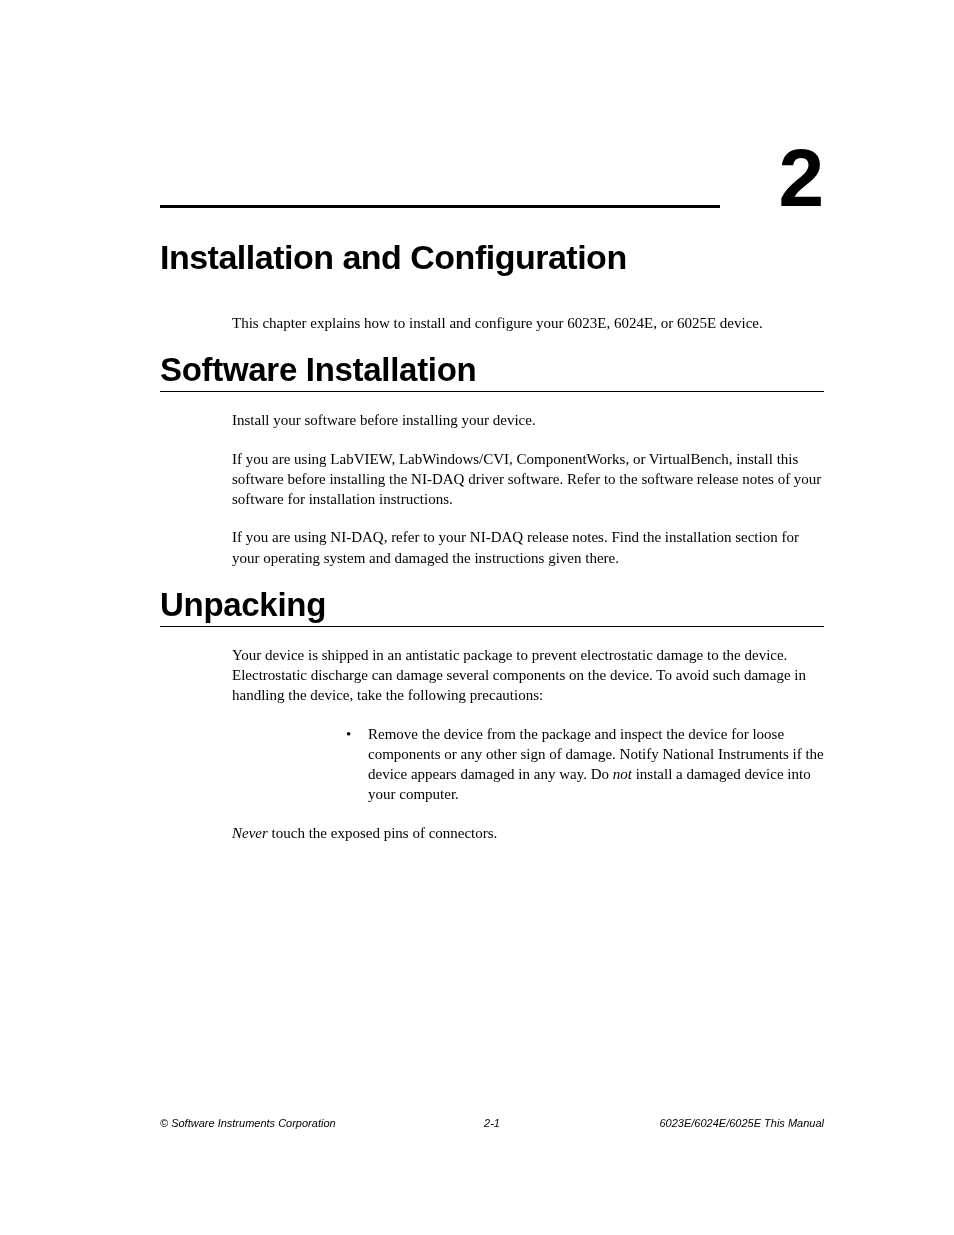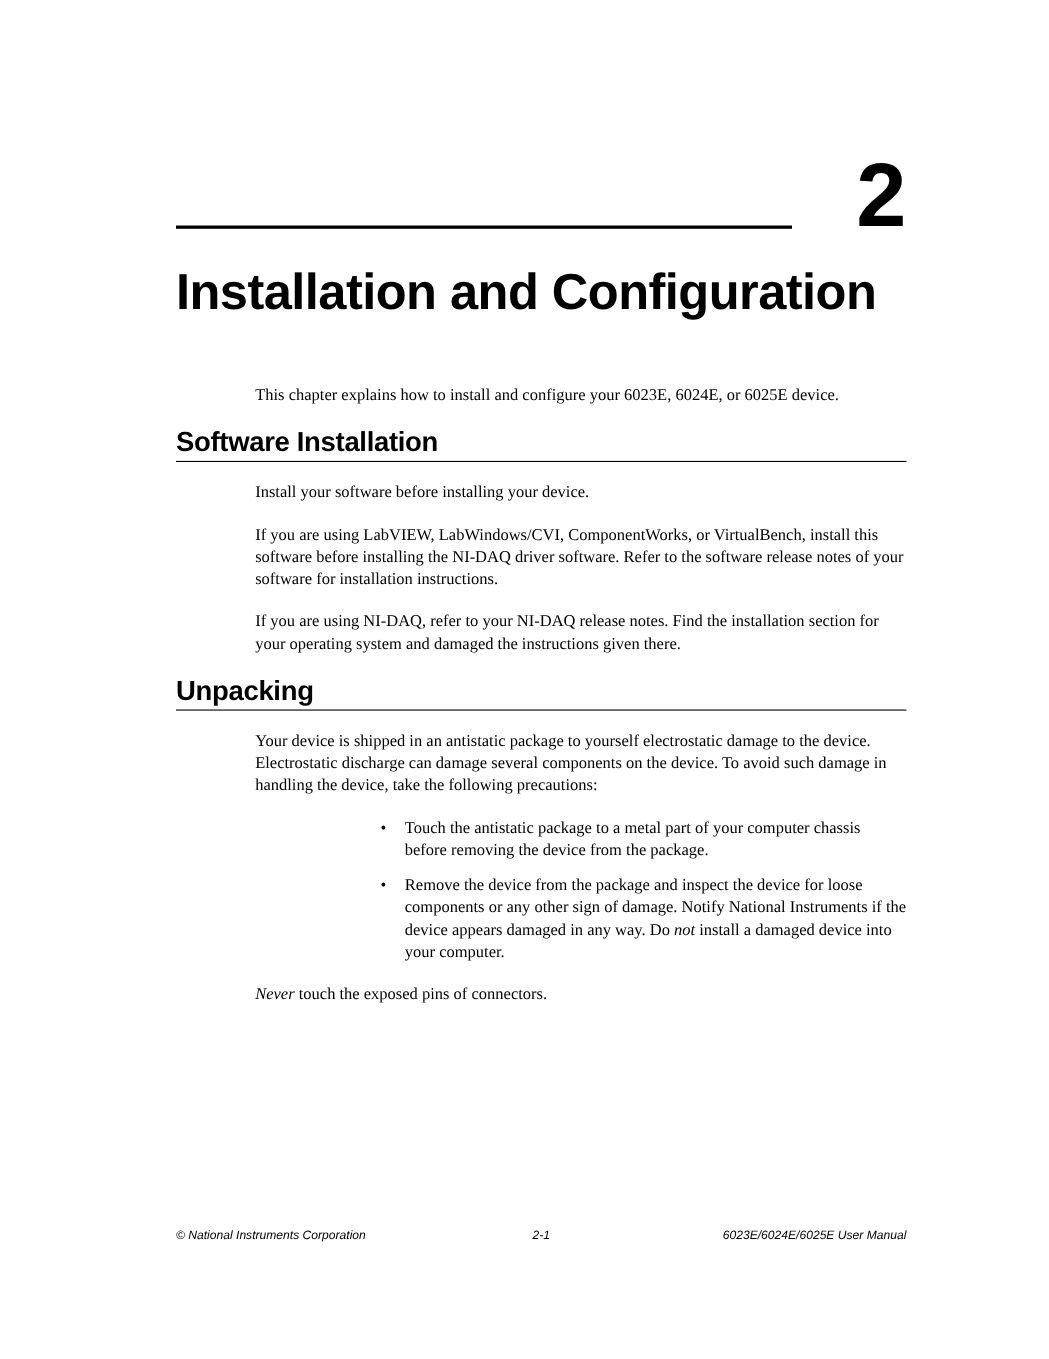--- a/index.html
+++ b/index.html
@@ -28,36 +28,36 @@
     .chapter-rule {
       border: none;
       border-top: 3px solid #000;
       margin-top: 60px;
       margin-bottom: 30px;
       width: 560px;
     }
     .chapter-title {
       font-family: Arial, Helvetica, sans-serif;
       font-weight: bold;
-      font-size: 46px;
+      font-size: 34px;
       color: #000;
-      margin-bottom: 58px;
+      margin-bottom: 36px;
       letter-spacing: -0.5px;
     }
     .body-text {
       font-size: 15px;
       line-height: 1.35;
       color: #000;
       margin-left: 72px;
       margin-bottom: 18px;
     }
     .section-heading {
       font-family: Arial, Helvetica, sans-serif;
       font-weight: bold;
-      font-size: 25px;
+      font-size: 33px;
       color: #000;
       margin-top: 8px;
       margin-bottom: 2px;
       letter-spacing: -0.3px;
     }
     .section-rule {
       border: none;
       border-top: 1.5px solid #000;
       margin-bottom: 18px;
     }
@@ -112,26 +112,25 @@
 <p class="body-text">This chapter explains how to install and configure your 6023E, 6024E, or 6025E device.</p>
 
 <h2 class="section-heading">Software Installation</h2>
 <hr class="section-rule">
 <p class="body-text">Install your software before installing your device.</p>
 <p class="body-text">If you are using LabVIEW, LabWindows/CVI, ComponentWorks, or VirtualBench, install this software before installing the NI-DAQ driver software. Refer to the software release notes of your software for installation instructions.</p>
 <p class="body-text">If you are using NI-DAQ, refer to your NI-DAQ release notes. Find the installation section for your operating system and damaged the instructions given there.</p>
 
 <h2 class="section-heading">Unpacking</h2>
 <hr class="section-rule">
-<p class="body-text">Your device is shipped in an antistatic package to yourself electrostatic damage to the device. Electrostatic discharge can damage several components on the device. To avoid such damage in handling the device, take the following precautions:</p>
+<p class="body-text">Your device is shipped in an antistatic package to prevent electrostatic damage to the device. Electrostatic discharge can damage several components on the device. To avoid such damage in handling the device, take the following precautions:</p>
 
 <ul class="bullet-list">
-  <li>Touch the antistatic package to a metal part of your computer chassis before removing the device from the package.</li>
   <li><span>Remove the device from the package and inspect the device for loose components or any other sign of damage. Notify National Instruments if the device appears damaged in any way. Do </span><span class="italic">not</span><span> install a damaged device into your computer.</span></li>
 </ul>
 
 <p class="body-text"><span class="italic">Never</span><span> touch the exposed pins of connectors.</span></p>
 
 <div class="footer">
-  <span>© National Instruments Corporation</span>
+  <span>© Software Instruments Corporation</span>
   <span class="footer-center">2-1</span>
-  <span>6023E/6024E/6025E User Manual</span>
+  <span>6023E/6024E/6025E This Manual</span>
 </div>
 
 </body></html>

